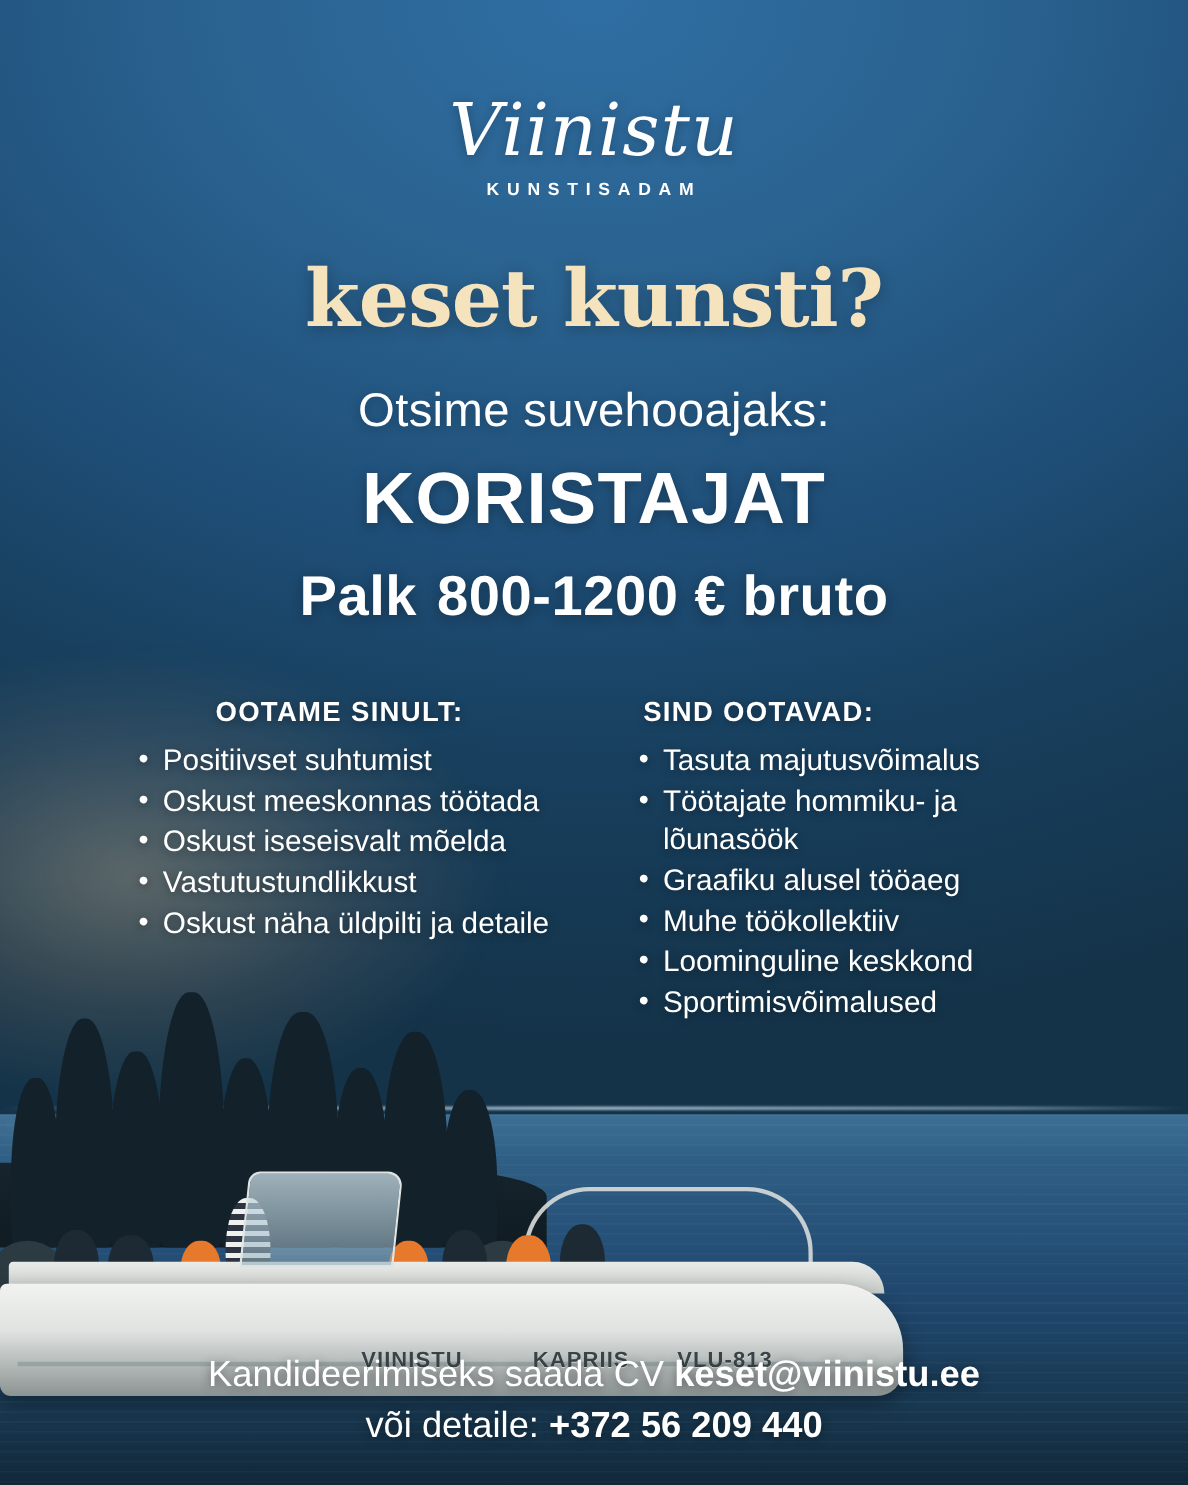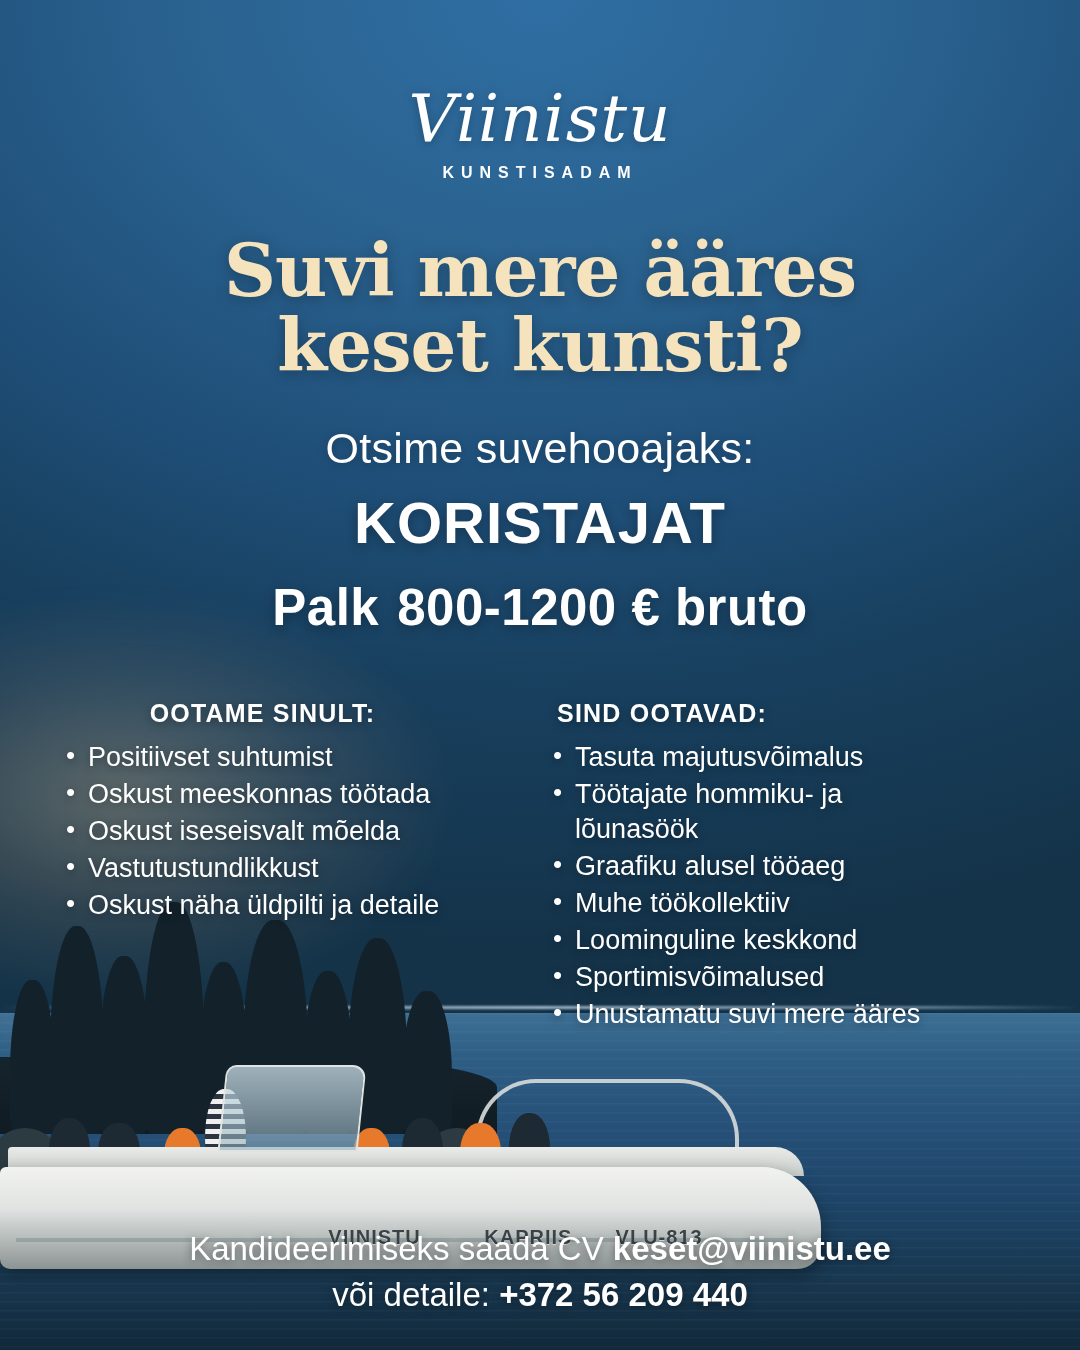--- a/index.html
+++ b/index.html
@@ -204,41 +204,41 @@
     color:#ffffff;
     font-size:43px;
     font-weight:400;
     letter-spacing:.3px;
     text-shadow:0 2px 10px rgba(0,0,0,.25);
   }
   .role {
     margin-top:16px;
     text-align:center;
     color:#ffffff;
-    font-size:58px;
+    font-size:66px;
     font-weight:700;
     letter-spacing:1px;
     text-shadow:0 3px 12px rgba(0,0,0,.3);
   }
   .salary {
     margin-top:22px;
     text-align:center;
     color:#ffffff;
     font-size:51px;
     font-weight:700;
     letter-spacing:.5px;
     text-shadow:0 3px 12px rgba(0,0,0,.3);
   }
   .salary .gap { display:inline-block; width:18px; }
 
   
   .columns {
     margin-top:62px;
     width:100%;
-    padding:0 118px 0 60px;
+    padding:0 118px 0 120px;
     display:flex;
     justify-content:space-between;
     gap:40px;
     color:#ffffff;
   }
   .col { width:46%; }
   .col-title {
     font-size:25px;
     font-weight:700;
     letter-spacing:1.2px;
@@ -326,21 +326,20 @@
   </div>
 
   <div class="content">
 
     <div class="logo-wrap">
       <div class="logo-script">Viinistu</div>
       <div class="logo-sub">KUNSTISADAM</div>
     </div>
 
     <div class="headline">
-      <div>Suvi mere ääres</div>
       <div>keset kunsti?</div>
     </div>
 
     <div class="seek">Otsime suvehooajaks:</div>
     <div class="role">KORISTAJAT</div>
     <div class="salary">
       <span>Palk</span><span class="gap"></span><span>800-1200 € bruto</span>
     </div>
 
     <div class="columns">
@@ -358,21 +357,20 @@
 
       <div class="col right">
         <div class="col-title">SIND OOTAVAD:</div>
         <ul class="bullets">
           <li>Tasuta majutusvõimalus</li>
           <li>Töötajate hommiku- ja lõunasöök</li>
           <li>Graafiku alusel tööaeg</li>
           <li>Muhe töökollektiiv</li>
           <li>Loominguline keskkond</li>
           <li>Sportimisvõimalused</li>
-          <li>Unustamatu suvi mere ääres</li>
         </ul>
       </div>
 
     </div>
 
     <div class="footer">
       <div class="line1">
         <span>Kandideerimiseks saada CV </span><b>keset@viinistu.ee</b>
       </div>
       <div class="line2">

